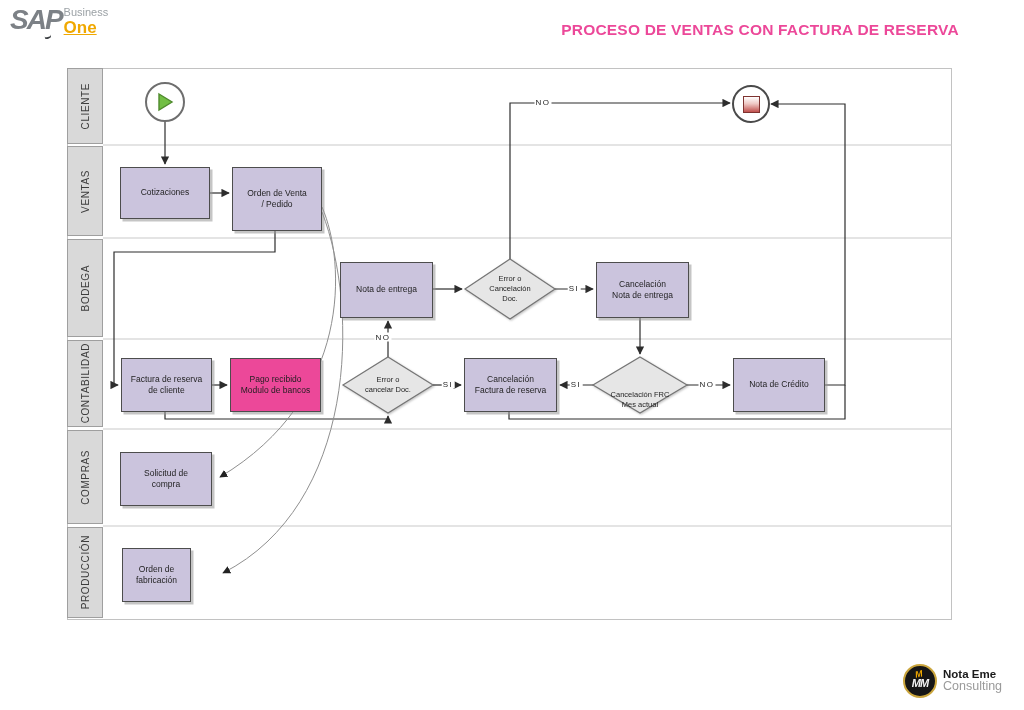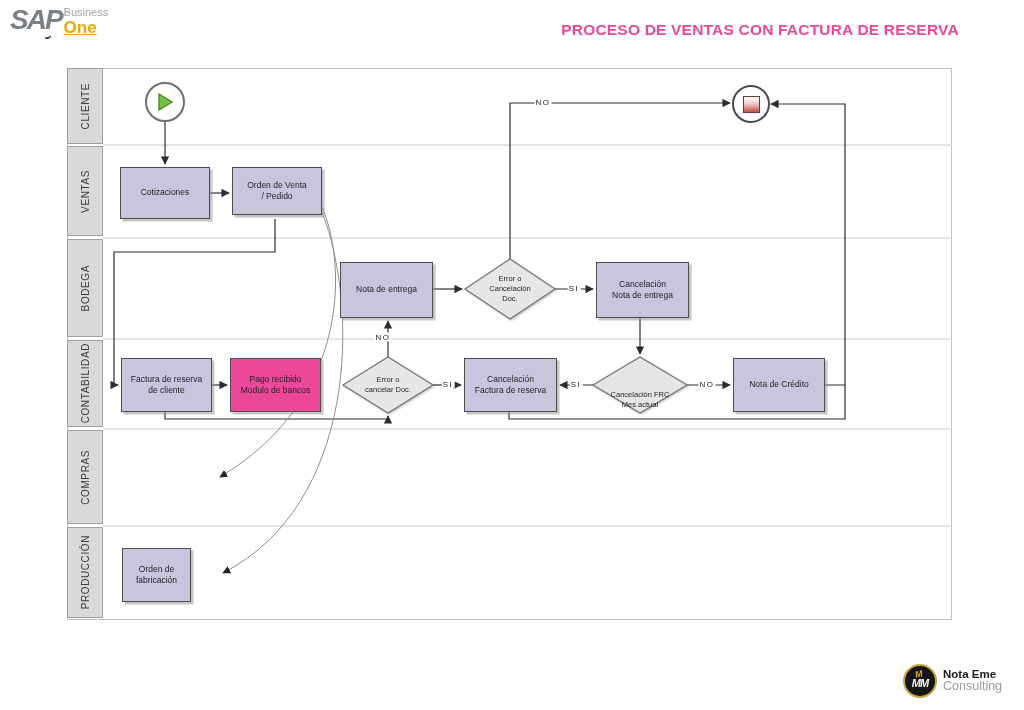--- a/index.html
+++ b/index.html
@@ -143,32 +143,34 @@
   <div class="event-start">
     <svg width="18" height="20" viewBox="0 0 18 20">
       <polygon points="3,2 16,10 3,18" fill="#72bf44" stroke="#4f8a2d" stroke-width="1.4"></polygon>
     </svg>
   </div>
   <div class="event-end">
     <div class="end-square"></div>
   </div>
 
   <div class="task" style="left:120px;top:167px;width:90px;height:52px">Cotizaciones</div>
-  <div class="task" style="left:232px;top:167px;width:90px;height:48px">Orden de Venta
+  <div class="task" style="left:232px;top:167px;width:90px;height:64px">Orden de Venta
 / Pedido</div>
   <div class="task" style="left:340px;top:262px;width:93px;height:56px">Nota de entrega</div>
   <div class="task" style="left:596px;top:262px;width:93px;height:56px">Cancelación
 Nota de entrega</div>
   <div class="task" style="left:121px;top:358px;width:91px;height:54px">Factura de reserva
 de cliente</div>
   <div class="task green" style="left:230px;top:358px;width:91px;height:54px">Pago recibido
 Modulo de bancos</div>
   <div class="task" style="left:464px;top:358px;width:93px;height:54px">Cancelación
 Factura de reserva</div>
   <div class="task" style="left:733px;top:358px;width:92px;height:54px">Nota de Crédito</div>
+  <div class="task" style="left:120px;top:452px;width:92px;height:54px">Solicitud de
+compra</div>
   <div class="task" style="left:122px;top:548px;width:69px;height:54px">Orden de
 fabricación</div>
 
   <div class="dlabel" style="left:510px;top:289px;width:70px">Error o
 Cancelación
 Doc.</div>
   <div class="dlabel" style="left:388px;top:385px;width:70px">Error o
 cancelar Doc.</div>
   <div class="dlabel" style="left:640px;top:400px;width:78px">Cancelación FRC
 Mes actual</div>

